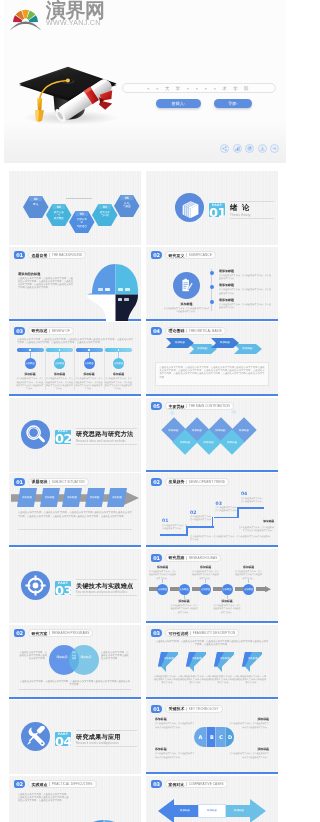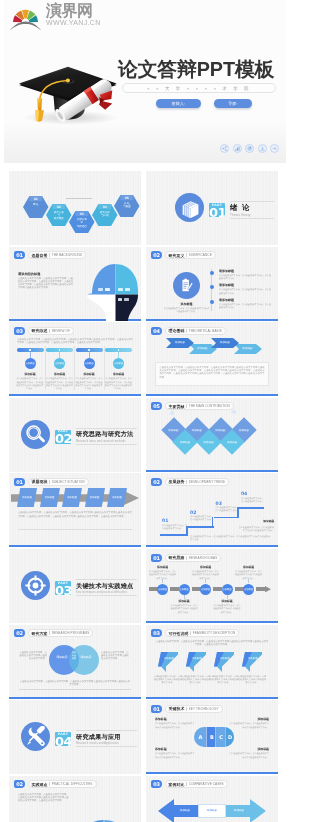--- a/index.html
+++ b/index.html
@@ -9,21 +9,21 @@
 
   
   .banner{position:absolute;left:4px;top:0;width:282px;height:163px;background:#fcfcfc;overflow:hidden;}
   .dots{position:absolute;inset:0;opacity:.85;
      background-image:radial-gradient(circle at 1px 1px,#ececec 0.55px,transparent 0.6px);
      background-size:3px 3px;}
   .bshade{position:absolute;left:0;right:0;bottom:0;height:42px;
      background:linear-gradient(to bottom,rgba(247,247,247,0) 0%,#f3f3f3 65%,#f0f0f0 100%);}
   .logo{position:absolute;left:5px;top:3px;width:33px;height:28px;}
   .brand{position:absolute;left:42px;top:2px;}
-  .brand-cn{font-size:16px;font-weight:bold;color:#959595;line-height:17px;letter-spacing:-0.5px;}
+  .brand-cn{font-size:20px;font-weight:bold;color:#959595;line-height:17px;letter-spacing:-0.5px;}
   .brand-url{font-size:7px;color:#b3b3b3;letter-spacing:.35px;line-height:8px;margin-top:0px;}
   .cap{position:absolute;left:8px;top:36px;width:110px;height:96px;}
   .btitle{position:absolute;left:114px;top:57px;font-size:19.8px;font-weight:bold;color:#333;
      letter-spacing:-.1px;white-space:nowrap;line-height:24px;}
   .bsub{position:absolute;left:118px;top:83px;width:154px;height:10px;border:1px solid #e3e3e3;
      border-radius:5px;background:#fdfdfd;font-size:4.4px;color:#9d9d9d;text-align:center;
      line-height:9px;letter-spacing:2.6px;overflow:hidden;white-space:nowrap;}
   .bbtn{position:absolute;height:9px;border-radius:4.5px;background:#5c8ddf;color:#fff;
      font-size:4px;text-align:center;line-height:9px;letter-spacing:.2px;
      box-shadow:0 1.5px 2px rgba(120,130,150,.35);}
@@ -131,21 +131,20 @@
       <path d="M100 73 L113 76 L105 83 L98 77 Z" fill="#a81818"></path>
       <path d="M98 69 L104 72 L99.5 76 Z" fill="#7a0d0d"></path>
 
       <path d="M63 50 C45 51 33 58 31 72" stroke="url(#goldg)" stroke-width="1.8" fill="none" stroke-linecap="round"></path>
       <circle cx="63" cy="50" r="2.3" fill="#f7c341"></circle>
       <path d="M28.3 70 L34 70 L33 85 L29.3 85 Z" fill="url(#goldg)"></path>
       <path d="M26.5 83.5 L36 83.5 L34 95 C33 97 28 97 27 95 Z" fill="#f0a81e"></path>
       <path d="M26.5 83.5 L30.5 83.5 L29.5 96 C28 95.6 27 95 26.8 93.6 Z" fill="#fdd15b"></path>
     </svg>
 
-    <div class="btitle">论文答辩PPT模板</div>
     <div class="bsub">× ×  大  学  × × × ×  术  学  院</div>
     <div class="bbtn one">答辩人:</div>
     <div class="bbtn two">导师:</div>
 
     <div class="bicons">
       <div class="bicon">
           <svg viewBox="0 0 10 10">
             <circle cx="7.5" cy="2" r="1.6"></circle>
             <circle cx="2.2" cy="5" r="1.6"></circle>
             <circle cx="7.5" cy="8" r="1.6"></circle>

